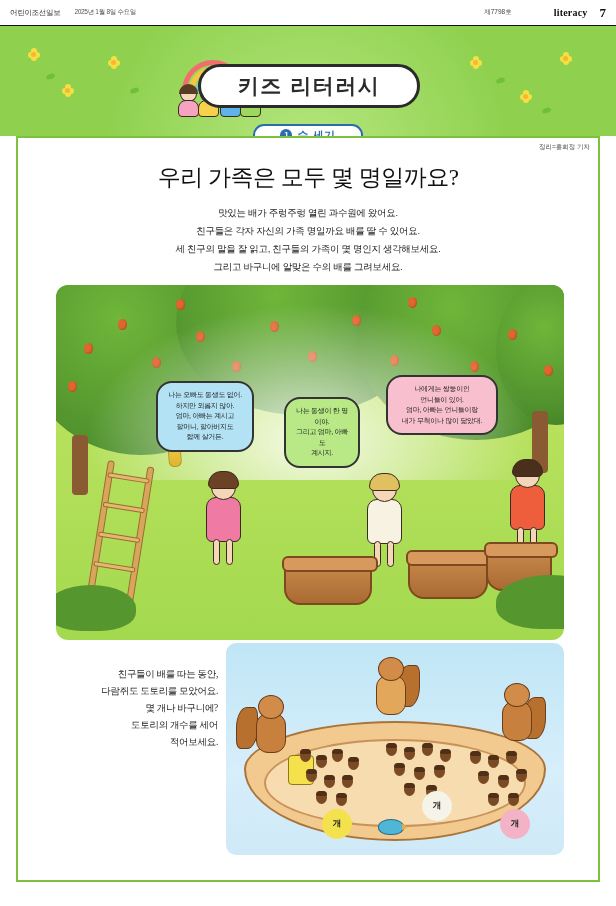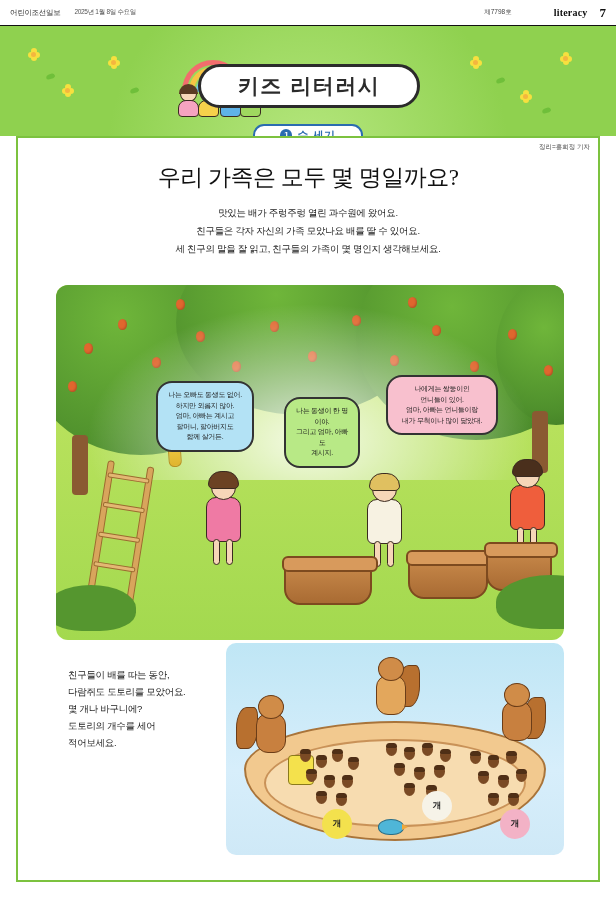--- a/index.html
+++ b/index.html
@@ -305,21 +305,21 @@
   .basket.k3 { left: 430px; top: 262px; width: 66px; }
 
   .bush {
     position: absolute; border-radius: 50% 50% 40% 40%;
     background: #55962f;
   }
 
   
   .bottom-text {
     position: absolute; left: 50px; top: 528px;
-    width: 150px; text-align: left;
+    width: 150px; text-align: right; font-family: Liberation Serif, serif;
   }
   .bottom-text p {
     font-size: 9.5px; color: #222; line-height: 17px; letter-spacing: -0.3px;
   }
   .illus2 {
     position: absolute; left: 208px; top: 505px;
     width: 338px; height: 212px;
     border-radius: 10px; overflow: hidden;
     background: linear-gradient(#bfe6f5 0%, #d7eefb 60%, #cfe9f7 100%);
   }
@@ -496,22 +496,23 @@
   </div>
 
   <div class="panel">
 
     <div class="byline">정리=홍희정 기자</div>
 
     <div class="headline">우리 가족은 모두 몇 명일까요?</div>
 
     <div class="intro">
       <p>맛있는 배가 주렁주렁 열린 과수원에 왔어요.</p>
-      <p>친구들은 각자 자신의 가족 모았나요 배를 딸 수 있어요.</p>
+      <p>친구들은 각자 자신의 가족 명일까요 배를 딸 수 있어요.</p>
       <p>세 친구의 말을 잘 읽고, 친구들의 가족이 몇 명인지 생각해보세요.</p>
+      <p>그리고 바구니에 알맞은 수의 배를 그려보세요.</p>
     </div>
 
     <div class="illus1">
       <div class="tree t1"></div>
       <div class="tree t2"></div>
       <div class="tree t3"></div>
       <div class="tree t4"></div>
 
       <div class="pear" style="left:28px; top:58px;"></div>
       <div class="pear" style="left:62px; top:34px;"></div>

